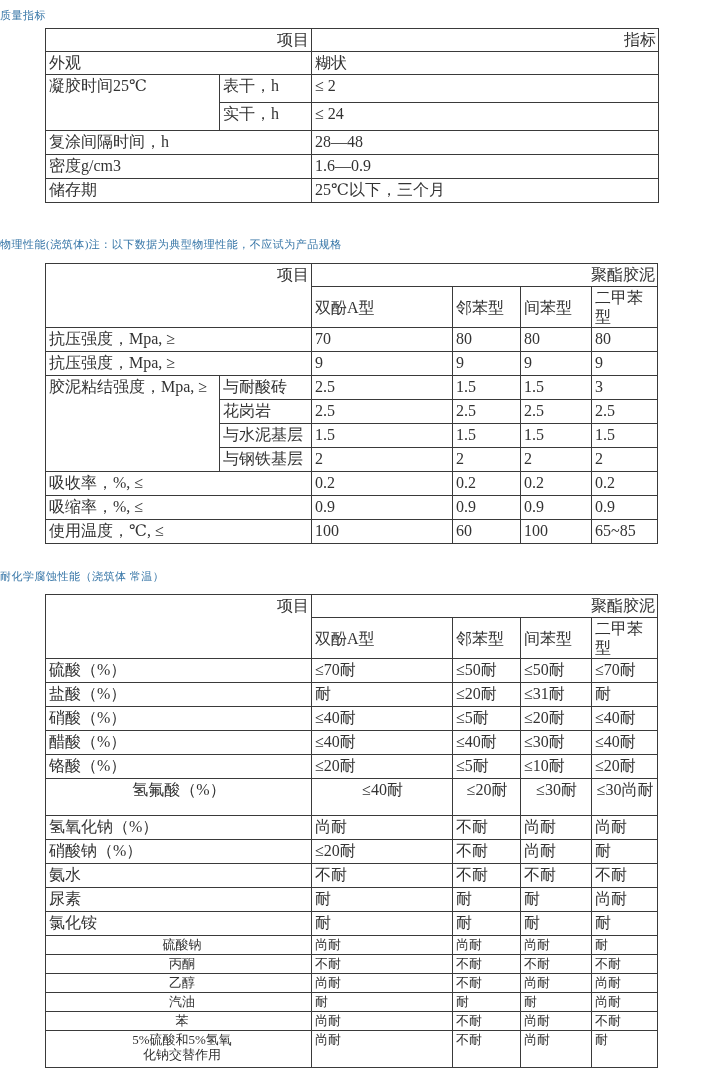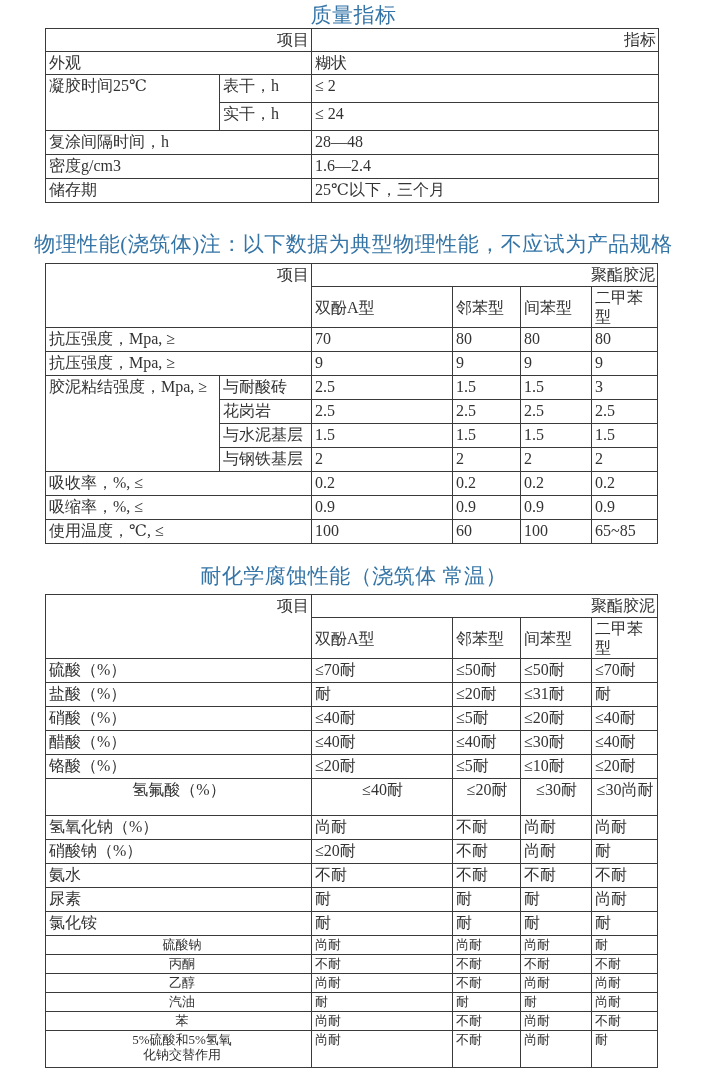--- a/index.html
+++ b/index.html
@@ -2,21 +2,21 @@
 <html><head>
 <meta charset="utf-8">
 <style>
   html,body { margin:0; padding:0; }
   body {
     width:707px; height:1081px; background:#ffffff;
     font-family:"Liberation Serif","DejaVu Serif",serif;
     color:#333333; overflow:hidden;
   }
   .sec-title {
-    text-align:center; font-size:21px; line-height:20px;
+    font-size:11px; line-height:20px;
     color:#3474a6; letter-spacing:0.5px;
   }
   .t1 { margin:5px 0 3px 0; }
   .t2 { margin:31px 0 9px 0; }
   .t3 { margin:22px 0 8px 0; }
   table.tbl {
     border-collapse:collapse; table-layout:fixed;
     margin-left:45px; width:613px;
   }
   table.tbl td {
@@ -63,21 +63,21 @@
   <tr class="h29">
     <td>实干，h</td>
     <td>≤ 24</td>
   </tr>
   <tr class="h25">
     <td colspan="2">复涂间隔时间，h</td>
     <td>28—48</td>
   </tr>
   <tr class="h25">
     <td colspan="2">密度g/cm3</td>
-    <td>1.6—2.4</td>
+    <td>1.6—0.9</td>
   </tr>
   <tr class="h25">
     <td colspan="2">储存期</td>
     <td>25℃以下，三个月</td>
   </tr>
 </tbody>
   </table>
 
 <div class="sec-title t2" style="color: rgb(52, 116, 166);">物理性能(浇筑体)注：以下数据为典型物理性能，不应试为产品规格</div>
 

